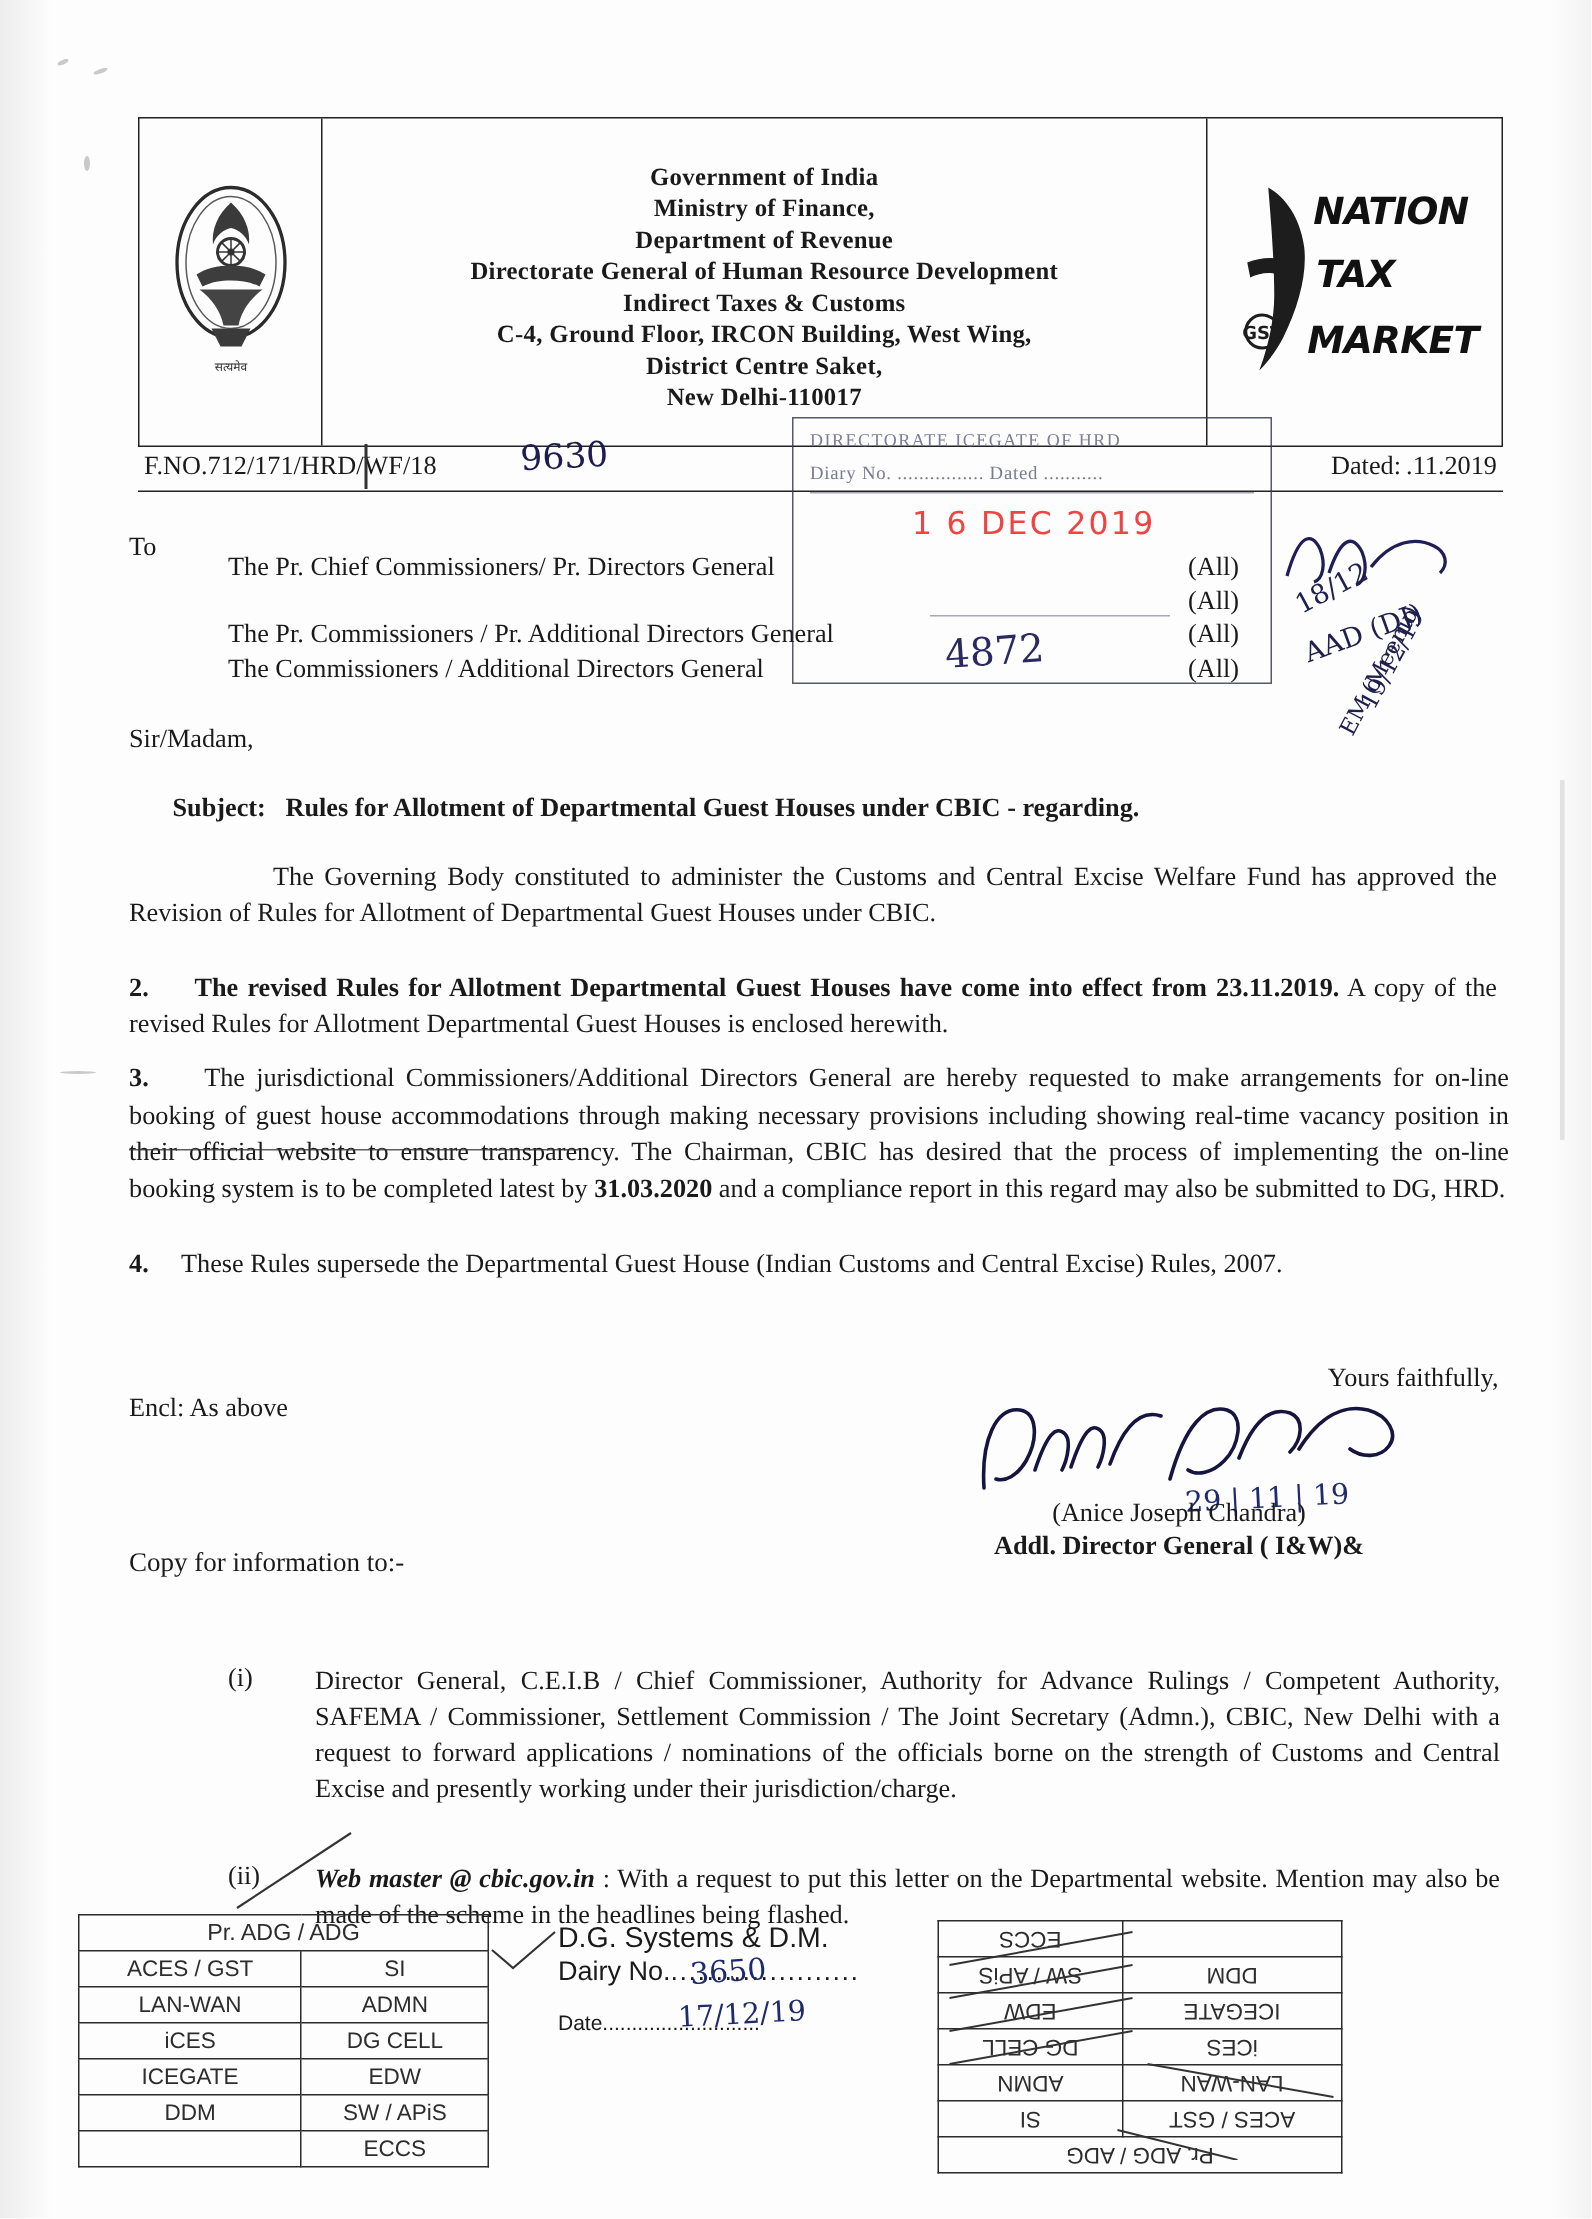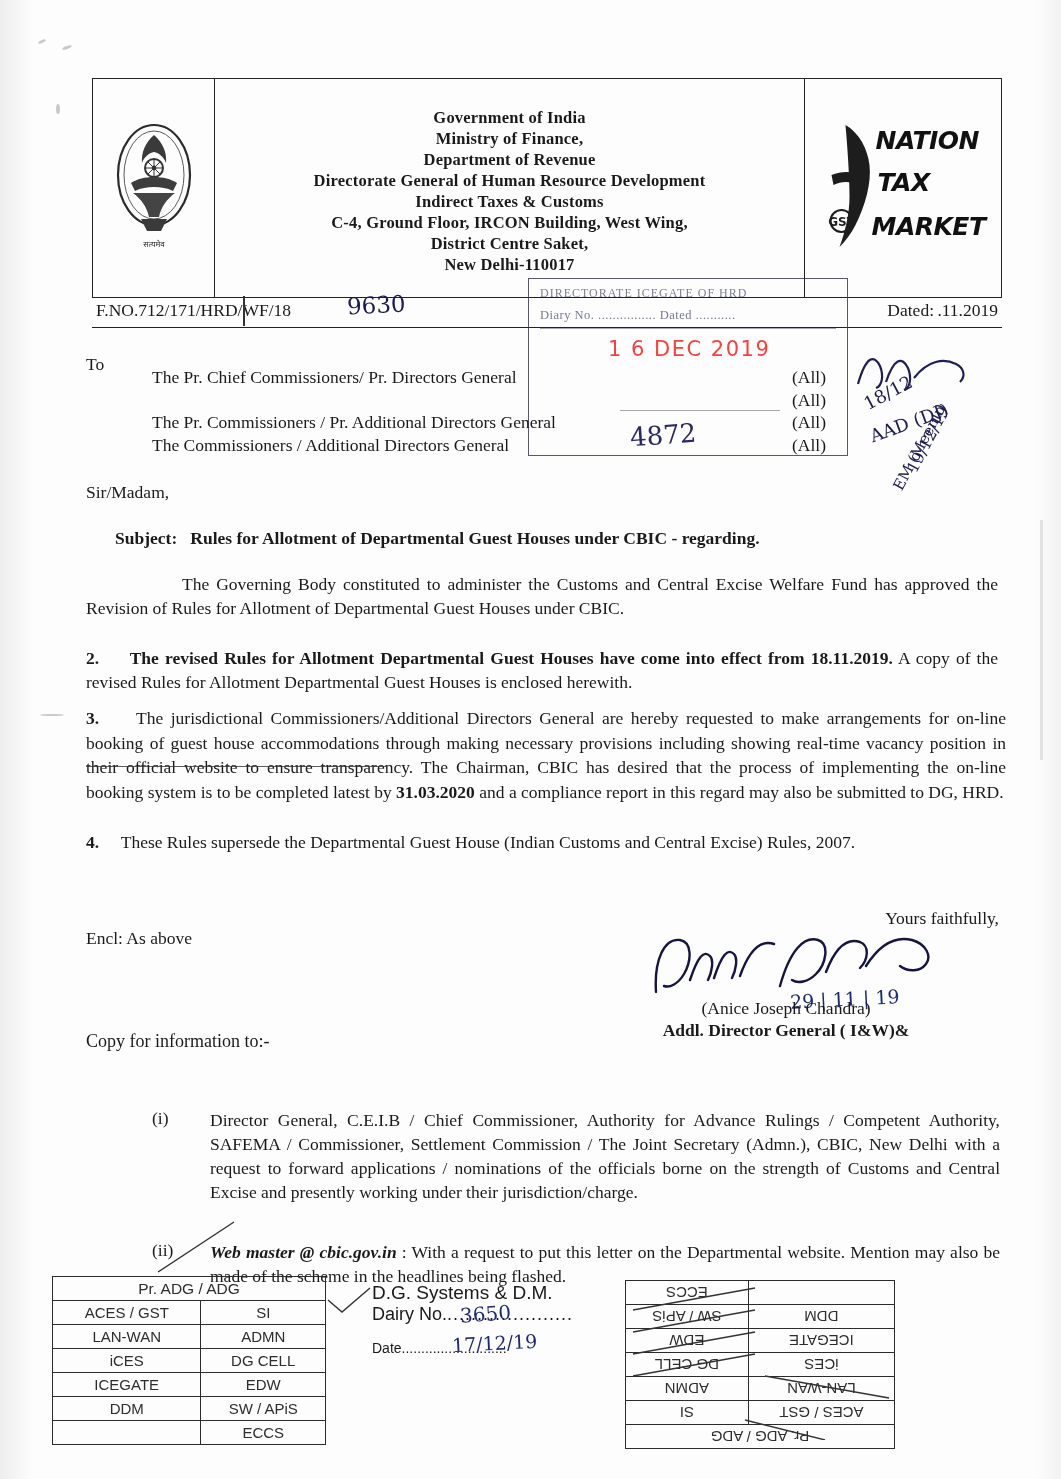--- a/index.html
+++ b/index.html
@@ -219,21 +219,21 @@
 
   <div class="subject">
     <span>Subject:</span>&nbsp;&nbsp;
     <span>Rules for Allotment of Departmental Guest Houses under CBIC - regarding.</span>
   </div>
 
   <div class="p1">The Governing Body constituted to administer the Customs and Central Excise Welfare Fund has approved the Revision of Rules for Allotment of Departmental Guest Houses under CBIC.</div>
 
   <div class="p2">
     <span class="num">2.</span>&nbsp;&nbsp;&nbsp;&nbsp;
-    <span class="bd">The revised Rules for Allotment Departmental Guest Houses have come into effect from 18.11.2019.</span><span> A copy of the revised Rules for Allotment Departmental Guest Houses is enclosed herewith.</span>
+    <span class="bd">The revised Rules for Allotment Departmental Guest Houses have come into effect from 23.11.2019.</span><span> A copy of the revised Rules for Allotment Departmental Guest Houses is enclosed herewith.</span>
   </div>
 
   <div class="p3">
     <span class="num">3.</span>&nbsp;&nbsp;&nbsp;&nbsp;
     <span>The jurisdictional Commissioners/Additional Directors General are hereby requested to make arrangements for on-line booking of guest house accommodations through making necessary provisions including showing real-time vacancy position in their official website to ensure transparency. The Chairman, CBIC has desired that the process of implementing the on-line booking system is to be completed latest by </span><span class="bd">31.03.2020</span><span> and a compliance report in this regard may also be submitted to DG, HRD.</span>
   </div>
   <div class="strike-ul"></div>
 
   <div class="p4">
     <span class="num">4.</span>&nbsp;&nbsp;&nbsp;&nbsp;

